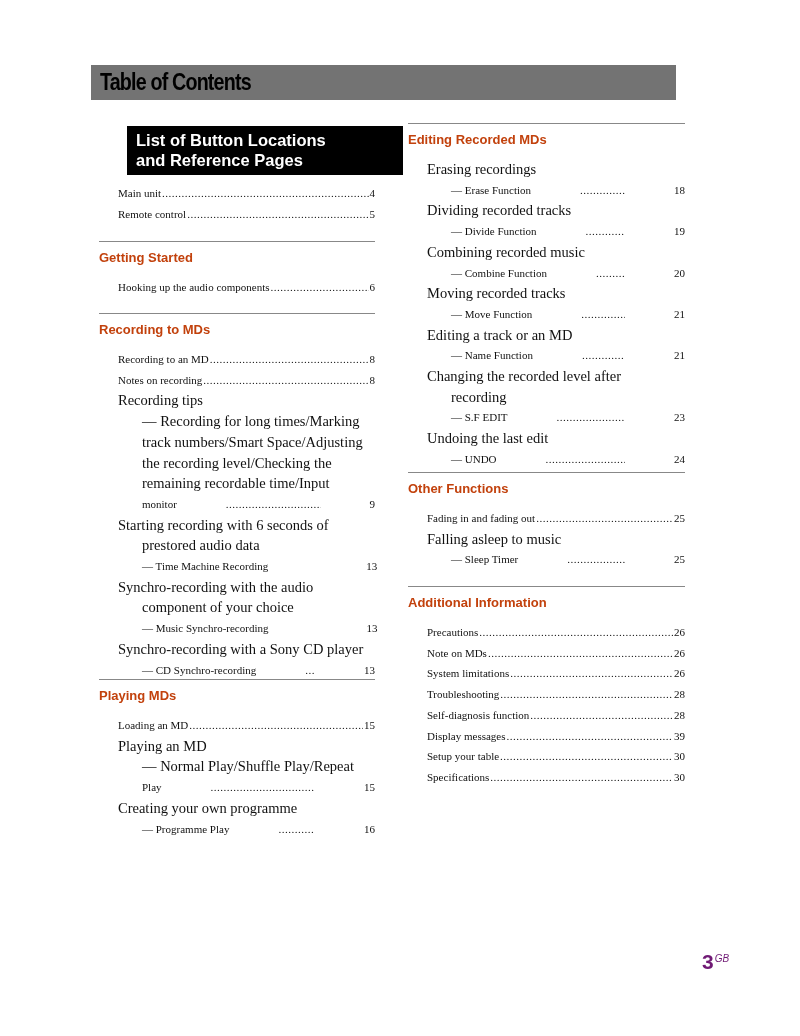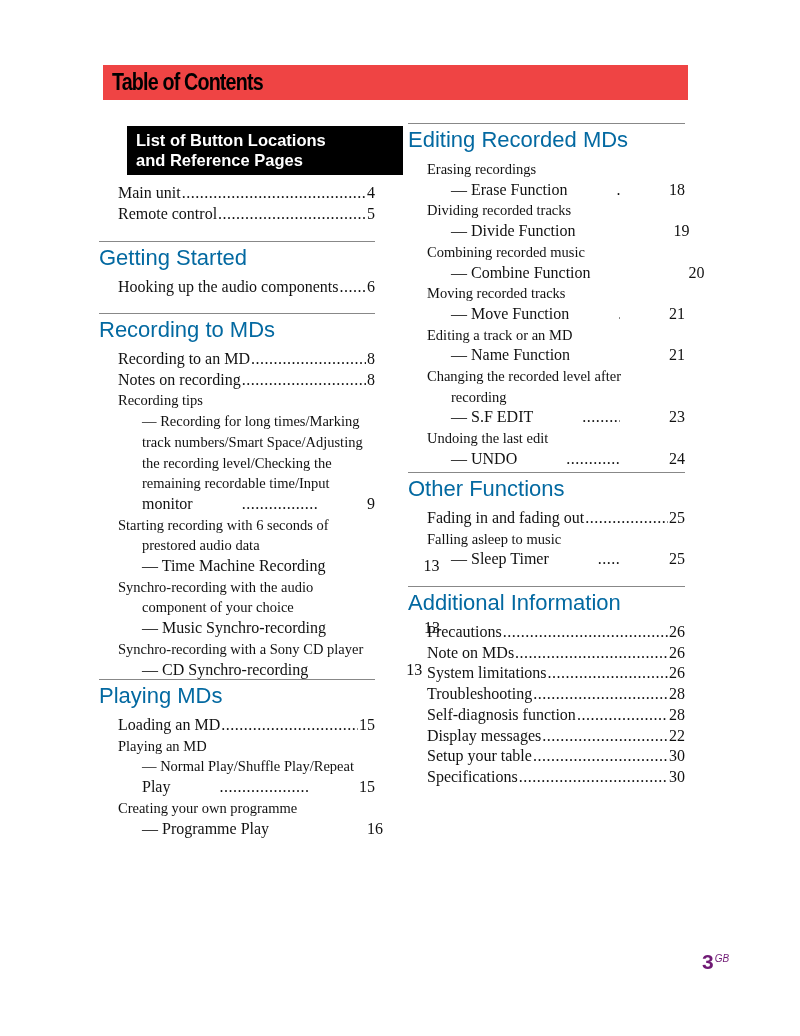--- a/index.html
+++ b/index.html
@@ -1,24 +1,24 @@
 <!DOCTYPE html>
 <html><head>
 <meta charset="utf-8">
 <style>
   html, body { margin: 0; padding: 0; background: #ffffff; }
   body { width: 800px; height: 1036px; position: relative; overflow: hidden; color: #111; font-family: "Liberation Serif", serif; }
-  .title-bar { position: absolute; left: 103px; top: 65px; width: 585px; height: 35px; background: #ef4444; }
+  .title-bar { position: absolute; left: 91px; top: 65px; width: 585px; height: 35px; background: #737373; }
   .title-bar h1 { margin: 0; position: absolute; left: 9px; top: 3px; font-family: "Liberation Sans", sans-serif; font-weight: bold; font-size: 24px; letter-spacing: -1px; transform: scaleX(0.82); transform-origin: left center; color: #000; }
   .black-head { position: absolute; left: 99px; top: 126px; width: 276px; height: 49px; background: #000; color: #fff; font-family: "Liberation Sans", sans-serif; font-weight: bold; font-size: 16.5px; line-height: 20px; padding: 4px 0 0 9px; box-sizing: border-box; margin-left: 28px; }
   .section { position: absolute; }
   .rule { height: 1px; background: #888; width: 100%; }
-  .sec-head { font-family: "Liberation Sans", sans-serif; font-weight: normal; font-size: 22px; color: #0369a1; margin: 6px 0 0 0; line-height: 20px; }
+  .sec-head { font-family: "Liberation Sans", sans-serif; font-weight: bold; font-size: 13px; color: #c2410c; margin: 6px 0 0 0; line-height: 20px; }
   .entries { margin-top: 9px; }
-  .entry { font-size: 16px; line-height: 20.7px; display: flex; align-items: baseline; white-space: nowrap; }
+  .entry { font-size: 11px; line-height: 20.7px; display: flex; align-items: baseline; white-space: nowrap; }
   .entry .lbl { flex: 0 0 auto; }
   .entry .dots { flex: 1 1 auto; overflow: hidden; margin: 0 1px; }
   .entry .dots::after { content: "......................................................................................................................................"; letter-spacing: 0.5px; }
   .entry .pg { flex: 0 0 auto; }
   .l0 { padding-left: 19px; }
   .l1 { padding-left: 43px; gap: 48px; }
   .plain { font-size: 14.5px; line-height: 20.7px; white-space: nowrap; }
   .page-num { position: absolute; left: 702px; top: 950px; font-family: "Liberation Sans", sans-serif; font-weight: bold; font-size: 21px; color: #701a75; }
   .page-num sup { font-family: "Liberation Sans", sans-serif; font-weight: normal; font-style: italic; font-size: 10px; vertical-align: top; position: relative; top: 3px; margin-left: 1px; }
 </style>
@@ -224,21 +224,21 @@
         <span class="pg">28</span>
       </div>
     <div class="entry l0">
         <span class="lbl">Self-diagnosis function</span>
         <span class="dots"></span>
         <span class="pg">28</span>
       </div>
     <div class="entry l0">
         <span class="lbl">Display messages</span>
         <span class="dots"></span>
-        <span class="pg">22</span>
+        <span class="pg">39</span>
       </div>
     <div class="entry l0">
         <span class="lbl">Setup your table</span>
         <span class="dots"></span>
         <span class="pg">30</span>
       </div>
     <div class="entry l0">
         <span class="lbl">Specifications</span>
         <span class="dots"></span>
         <span class="pg">30</span>

